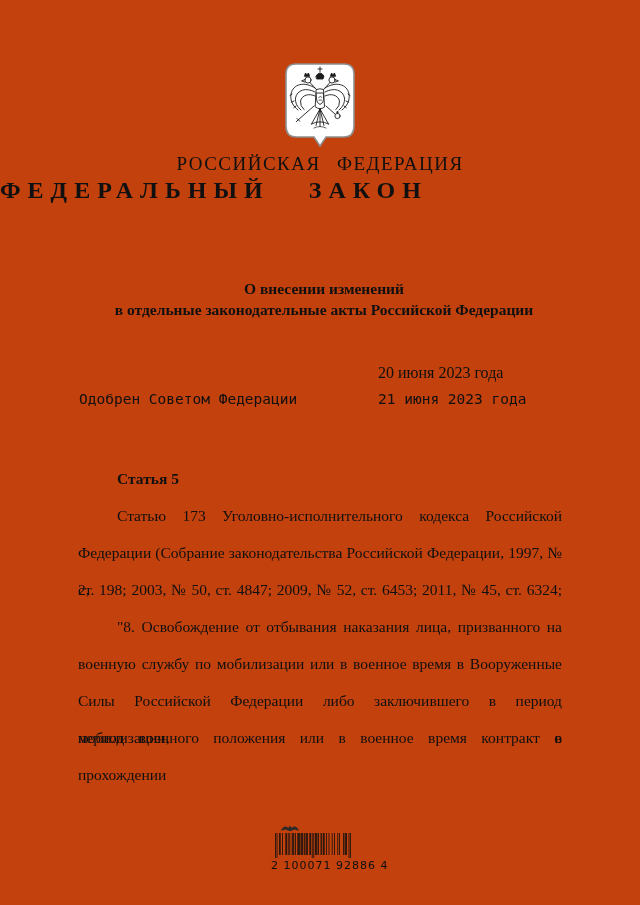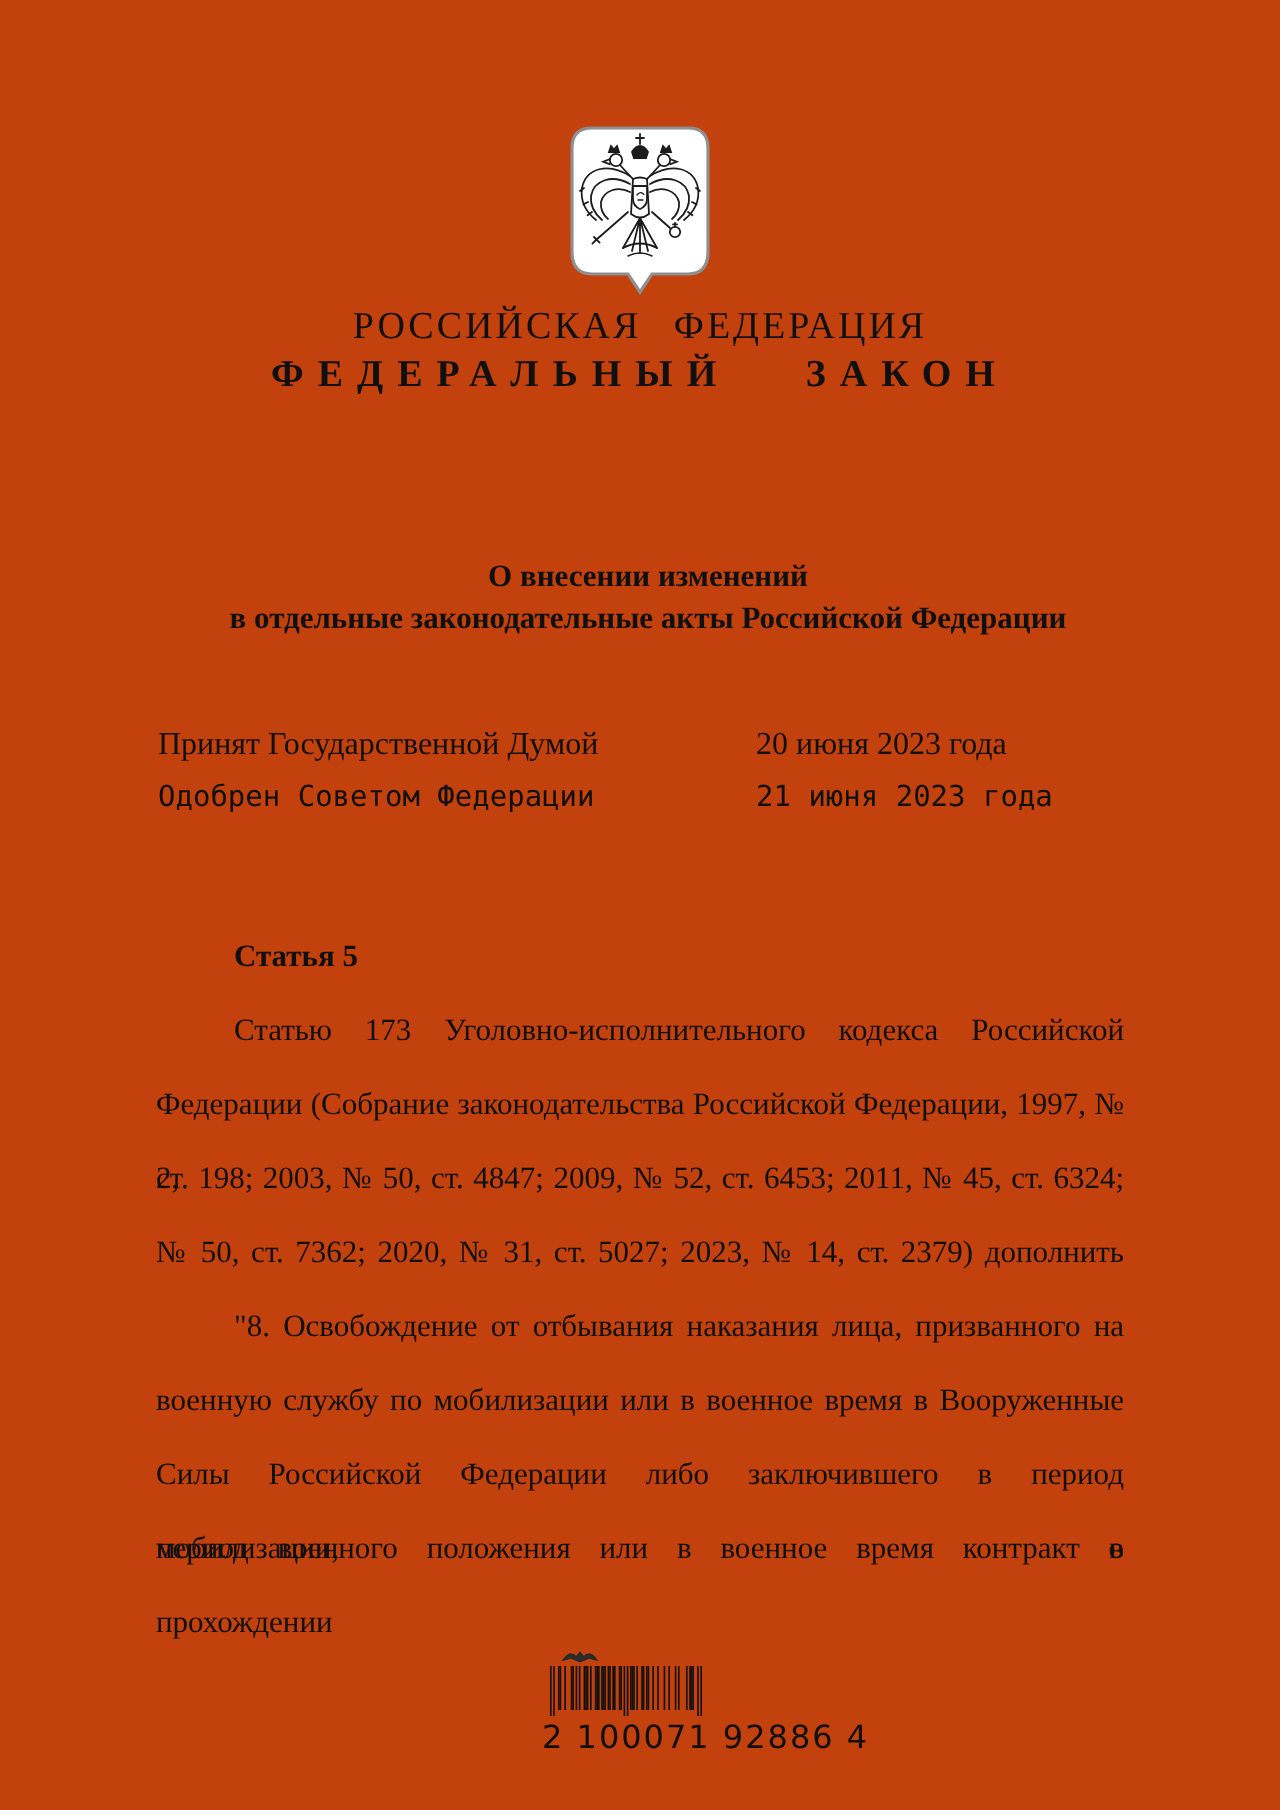--- a/index.html
+++ b/index.html
@@ -22,22 +22,21 @@
   .country{
     position:absolute;top:153px;left:0;right:0;
     text-align:center;
     font-size:19px;
     letter-spacing:1.5px;
     word-spacing:10px;
     white-space:nowrap;
   }
   .law{
     position:absolute;top:177px;left:0;right:0;
-    text-align:center;
-    font-size:19px;
+    font-size:24px;
     font-weight:bold;
     letter-spacing:7px;
     word-spacing:26px;
     white-space:nowrap;
   }
   .doc-title{
     position:absolute;top:278px;left:48px;right:40px;
     text-align:center;
     font-weight:bold;
     font-size:15.5px;
@@ -70,21 +69,21 @@
   .indent{padding-left:39px;}
   .jline.indent{padding-left:0;text-indent:39px;}
   .article-h{font-weight:bold;}
   
   .barcode{position:absolute;top:820px;left:271px;width:90px;}
   .bc-eagle{position:absolute;top:2px;left:8px;width:22px;height:10px;}
   .bc-bars{position:absolute;top:13px;left:4px;width:76px;height:25px;}
   .bc-num{
     position:absolute;top:39px;left:0;width:90px;
     font-family:"DejaVu Sans", sans-serif;
-    font-size:16px;
+    font-size:11px;
     letter-spacing:1px;
     white-space:nowrap;
     text-align:center;
   }
 </style>
 </head>
 <body>
 
 <div class="page">
 
@@ -135,34 +134,32 @@
 
   <div class="country">РОССИЙСКАЯ ФЕДЕРАЦИЯ</div>
   <div class="law">ФЕДЕРАЛЬНЫЙ  ЗАКОН</div>
 
   <div class="doc-title">
     <span class="line" style="height:auto;display:block;">О внесении изменений</span>
     <span class="line" style="height:auto;display:block;">в отдельные законодательные акты Российской Федерации</span>
   </div>
 
   <div class="adopt-row r1">
-    <span class="adopt-label">Принят Государственной Думой</span>
     <span class="adopt-date">20 июня 2023 года</span>
   </div>
   <div class="adopt-row r2">
     <span class="adopt-label">Одобрен Советом Федерации</span>
     <span class="adopt-date">21 июня 2023 года</span>
   </div>
 
   <div class="body-text">
     <span class="line indent article-h">Статья 5</span>
     <span class="jline indent">Статью 173 Уголовно-исполнительного кодекса Российской</span>
     <span class="jline">Федерации (Собрание законодательства Российской Федерации, 1997, № 2,</span>
     <span class="jline">ст. 198; 2003, № 50, ст. 4847; 2009, № 52, ст. 6453; 2011, № 45, ст. 6324;</span>
-    <span class="jline">№ 50, ст. 7362; 2020, № 31, ст. 5027; 2023, № 14, ст. 2379) дополнить</span>
     <span class="jline indent">"8. Освобождение от отбывания наказания лица, призванного на</span>
     <span class="jline">военную службу по мобилизации или в военное время в Вооруженные</span>
     <span class="jline">Силы Российской Федерации либо заключившего в период мобилизации, в</span>
     <span class="jline">период военного положения или в военное время контракт о прохождении</span>
   </div>
 
   <div class="barcode">
     <svg class="bc-eagle" viewBox="0 0 24 10" aria-hidden="true">
       <path d="M2,9 Q6,2 10,6 L12,3.5 L14,6 Q18,2 22,9 L17,7.6 L12,9.6 L7,7.6 Z" fill="#2a2a2a"></path>
     </svg>

